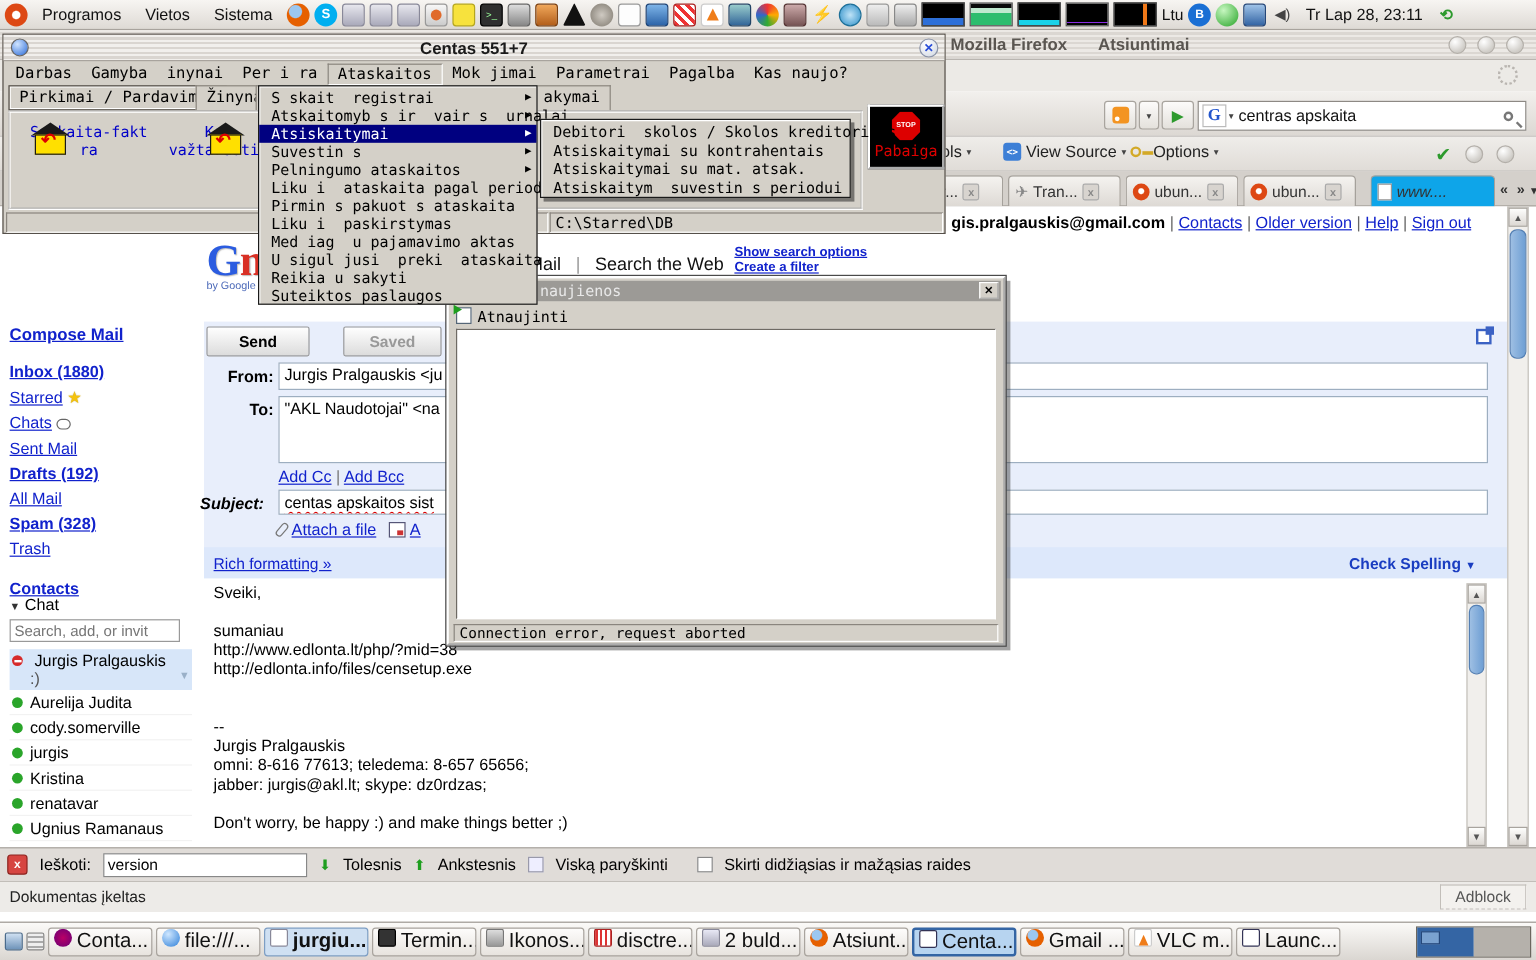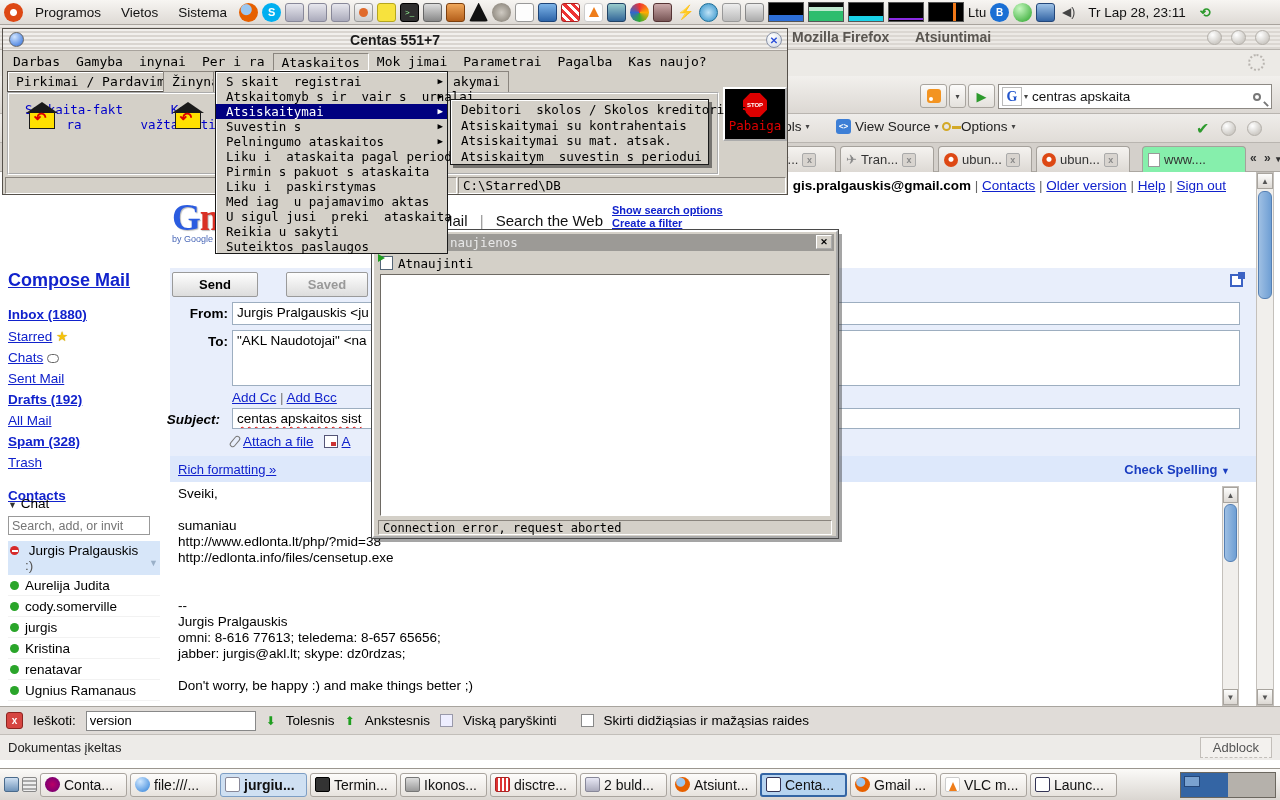--- a/index.html
+++ b/index.html
@@ -37,21 +37,21 @@
   .mag::after { content:""; position:absolute; left:8px; top:8px; width:6px; height:2px; background:#777; transform:rotate(45deg); }
   #ff-toolbar2 { left:0; top:114px; width:1280px; height:29px; background:linear-gradient(#efedea,#e0dcd7); border-bottom:1px solid #b9b5b0; }
   .tb2item { position:absolute; top:5px; font-size:13.5px; color:#222; display:flex; align-items:center; gap:4px; }
   .caret { font-size:8px; color:#444; }
   #vs-icon { width:15px; height:15px; background:#3d7fd6; border-radius:3px; color:#fff; font:bold 8px/15px "DejaVu Sans Mono",monospace; text-align:center; }
   .key-icon { width:9px; height:9px; border:2.5px solid #d3a927; border-radius:50%; position:relative; }
   .key-icon::after { content:""; position:absolute; left:8px; top:2px; width:9px; height:3px; background:#d3a927; }
   #ff-tabstrip { left:0; top:143px; width:1280px; height:29px; background:#d4d0cb; border-bottom:1px solid #aba7a1; }
   .fftab { position:absolute; top:3px; height:26px; background:linear-gradient(#f5f3f0,#ddd9d4);
     border:1px solid #a5a19b; border-bottom:0; border-radius:4px 4px 0 0; display:flex; align-items:center; gap:4px; padding:0 5px; font-size:13px; color:#333; }
-  .fftab.active { background:#86efac; }
+  .fftab.active { background:#0ea5e9;font-style:italic; }
   .tabclose { width:14px; height:14px; background:#d8d4cf; border:1px solid #aaa; border-radius:2px; color:#888; font:bold 9px/12px sans-serif; text-align:center; }
   .tabnav { position:absolute; top:8px; font-size:12px; color:#333; font-weight:bold; }
   .ubu { width:14px; height:14px; border-radius:50%; background:radial-gradient(circle at 50% 45%,#fff 0 2px,#dd4814 3px); }
   .pageico { width:12px; height:14px; background:#fff; border:1px solid #999; }
 
   
   #gmail { left:0; top:172px; width:1256px; height:534px; background:#fff; overflow:hidden; }
   a, .link { color:#1122cc; text-decoration:underline; cursor:pointer; }
   #gm-header { position:absolute; right:30px; top:6px; font-size:13.5px; white-space:nowrap; color:#666; }
   #gm-header b { color:#000; }
@@ -168,22 +168,22 @@
   
   #statusbar { left:0; top:734px; width:1280px; height:26px; background:#edebe8; border-top:1px solid #c2beb9;
     display:flex; align-items:center; font-size:13px; color:#222; padding:0 8px; z-index:12; }
   #adblock { margin-left:auto; border:1px solid #c2beb9; background:#f3f1ee; color:#555;
     padding:2px 12px; border-bottom-style:dashed; }
 
   
   #taskbar { left:0; top:768px; width:1280px; height:32px; background:linear-gradient(#fbfaf8,#dad6d1);
     border-top:1px solid #9b968f; display:flex; align-items:center; gap:3px; padding:0 4px; z-index:20; }
   .tbtn { width:87px; height:24px; border:1px solid #a9a49e; border-radius:3px;
-    background:linear-gradient(#fdfcfb,#e7e3de); display:flex; align-items:center; gap:4px; padding:0 4px;
-    font-size:14px; color:#111; overflow:hidden; white-space:nowrap; flex:none; }
+    background:linear-gradient(#fdfcfb,#e7e3de); display:flex; gap:4px; padding:0 4px;
+    font-size:17px; color:#111; overflow:hidden; white-space:nowrap; flex:none; }
   .tbtn.pressed { background:#cfe0f2; border-color:#7d9ec4; font-weight:bold; }
   .tbtn.selected { background:#b7d4f0; border:2px solid #3465a4; }
   .ticon { width:15px; height:15px; flex:none; border-radius:2px; }
   #wswitch { margin-left:auto; display:flex; border:1px solid #6b675f; flex:none; }
   .wcell { width:47px; height:24px; }
   .wcell.active { background:#3465a4; position:relative; }
   .wcell.active::after { content:""; position:absolute; left:3px; top:3px; width:14px; height:9px; background:#7aa2d0; border:1px solid #24477a; }
   .wcell.other { background:#b5b1ab; }
 </style>
 </head>
@@ -325,21 +325,21 @@
       <span>Mail</span>
       <span class="sep">|</span>
       <span>Search the Web</span>
     </div>
     <div id="gm-searchlinks">
       <a style="display:block;">Show search options</a>
       <a style="display:block;">Create a filter</a>
     </div>
 
     <div id="sidebar">
-      <div class="row" style="margin-bottom:16px;"><a class="bold" style="font-size:18px;">Compose Mail</a></div>
+      <div class="row" style="margin-bottom:16px;"><a class="bold" style="font-size:14px;">Compose Mail</a></div>
       <div class="row"><a class="bold">Inbox (1880)</a></div>
       <div class="row"><a>Starred</a> <span class="star">★</span></div>
       <div class="row"><a>Chats</a> <span class="bubble"></span></div>
       <div class="row"><a>Sent Mail</a></div>
       <div class="row"><a class="bold">Drafts (192)</a></div>
       <div class="row"><a>All Mail</a></div>
       <div class="row"><a class="bold">Spam (328)</a></div>
       <div class="row"><a>Trash</a></div>
       <div class="row" style="margin-top:18px;"><a class="bold">Contacts</a></div>
     </div>

